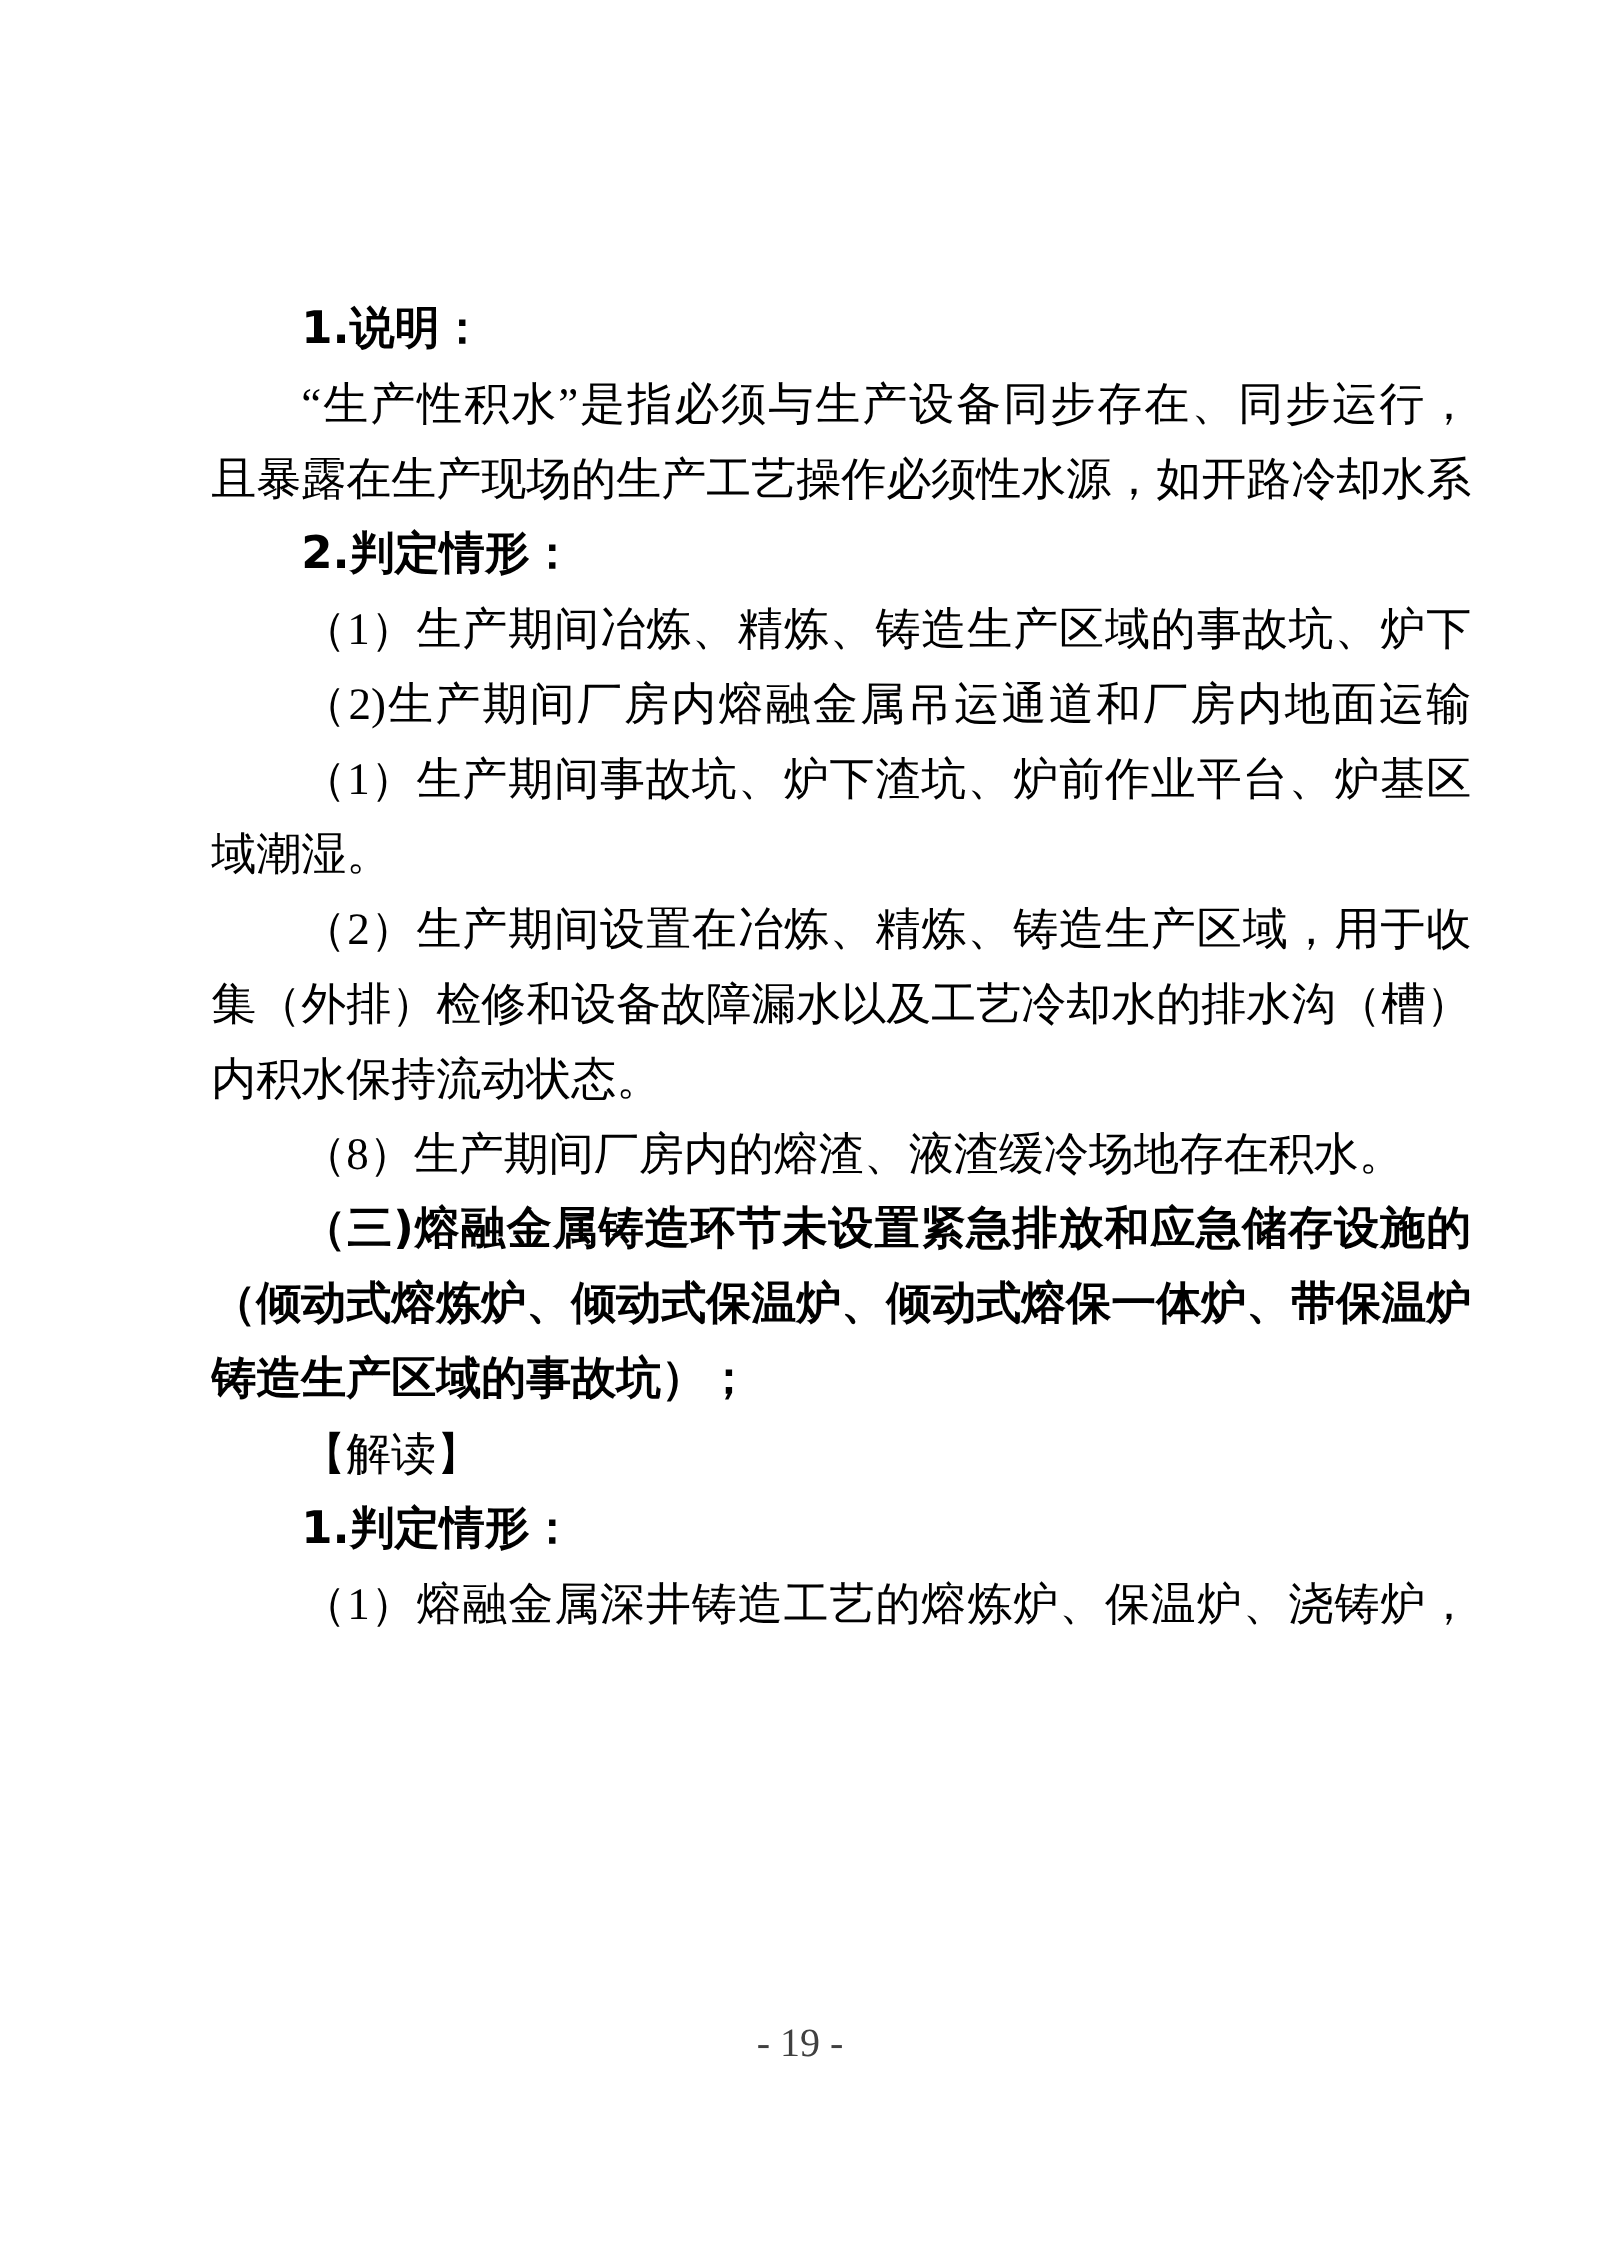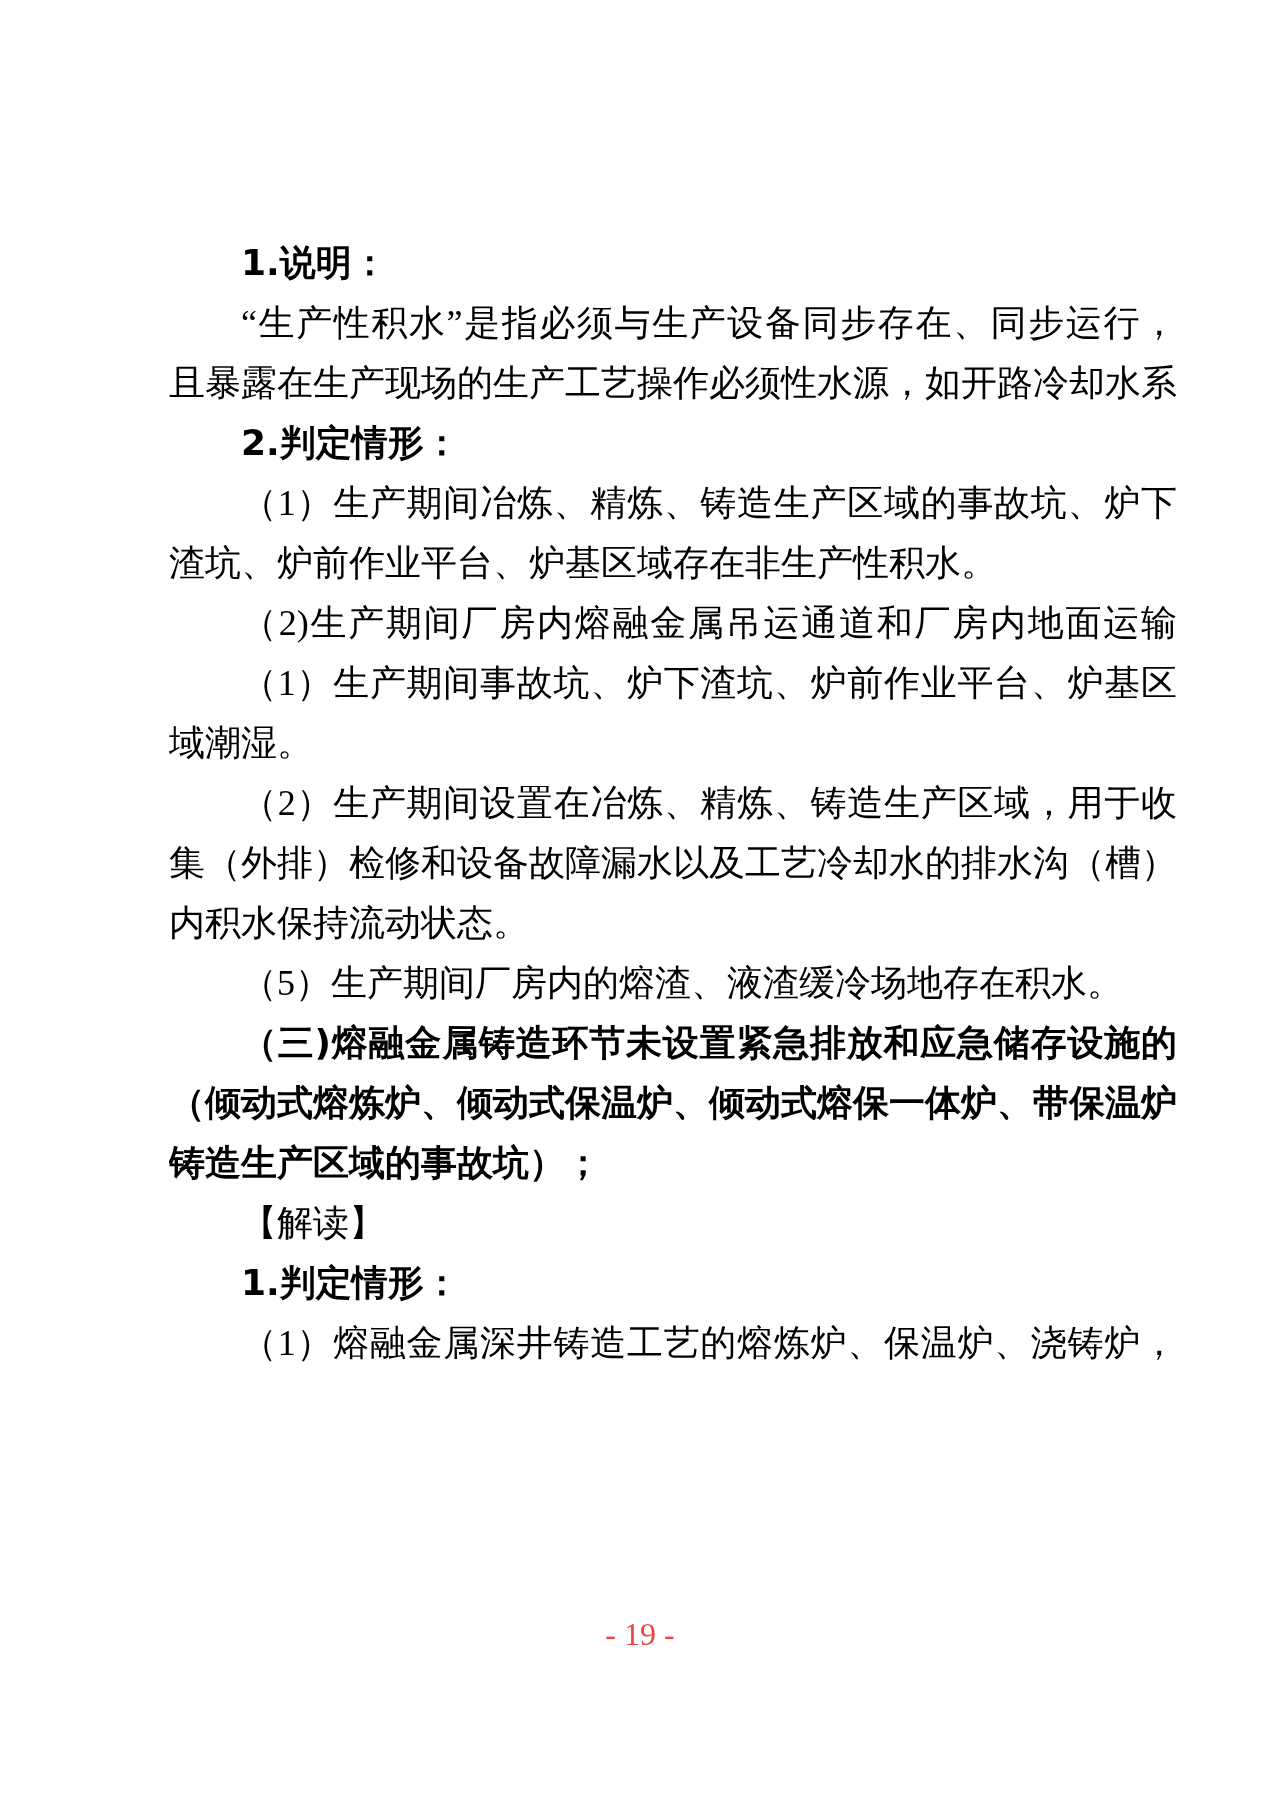--- a/index.html
+++ b/index.html
@@ -50,56 +50,55 @@
   }
   .page-number {
     position: absolute;
     top: 1612px;
     left: 0;
     width: 100%;
     text-align: center;
     font-size: 32px;
     line-height: 44px;
     font-family: "Liberation Serif", serif;
-    color: #ef4444;
+    color: #404040;
   }
 </style>
 </head>
 <body>
 
 <main class="doc-page">
   <section class="doc-content">
       <div class="para heading">
         <div class="line indent">1.说明：</div>
       </div>
       <div class="para body">
         <div class="line indent fill">“生产性积水”是指必须与生产设备同步存在、同步运行，</div>
         <div class="line fill">且暴露在生产现场的生产工艺操作必须性水源，如开路冷却水系</div>
       </div>
       <div class="para heading">
         <div class="line indent">2.判定情形：</div>
       </div>
       <div class="para body">
         <div class="line indent fill">（1）生产期间冶炼、精炼、铸造生产区域的事故坑、炉下</div>
-        <div class="line">渣坑、炉前作业平台、炉基区域存在非生产性积水。</div>
       </div>
       <div class="para body">
         <div class="line indent fill">（2)生产期间厂房内熔融金属吊运通道和厂房内地面运输</div>
       </div>
       <div class="para body">
         <div class="line indent fill">（1）生产期间事故坑、炉下渣坑、炉前作业平台、炉基区</div>
         <div class="line">域潮湿。</div>
       </div>
       <div class="para body">
         <div class="line indent fill">（2）生产期间设置在冶炼、精炼、铸造生产区域，用于收</div>
         <div class="line fill">集（外排）检修和设备故障漏水以及工艺冷却水的排水沟（槽）</div>
         <div class="line">内积水保持流动状态。</div>
       </div>
       <div class="para body">
-        <div class="line indent">（5）生产期间厂房内的熔渣、液渣缓冷场地存在积水。</div>
+        <div class="line indent">（8）生产期间厂房内的熔渣、液渣缓冷场地存在积水。</div>
       </div>
       <div class="para bold-body">
         <div class="line indent fill">（三)熔融金属铸造环节未设置紧急排放和应急储存设施的</div>
         <div class="line fill">（倾动式熔炼炉、倾动式保温炉、倾动式熔保一体炉、带保温炉</div>
         <div class="line">铸造生产区域的事故坑）；</div>
       </div>
       <div class="para body">
         <div class="line indent">【解读】</div>
       </div>
       <div class="para heading">

